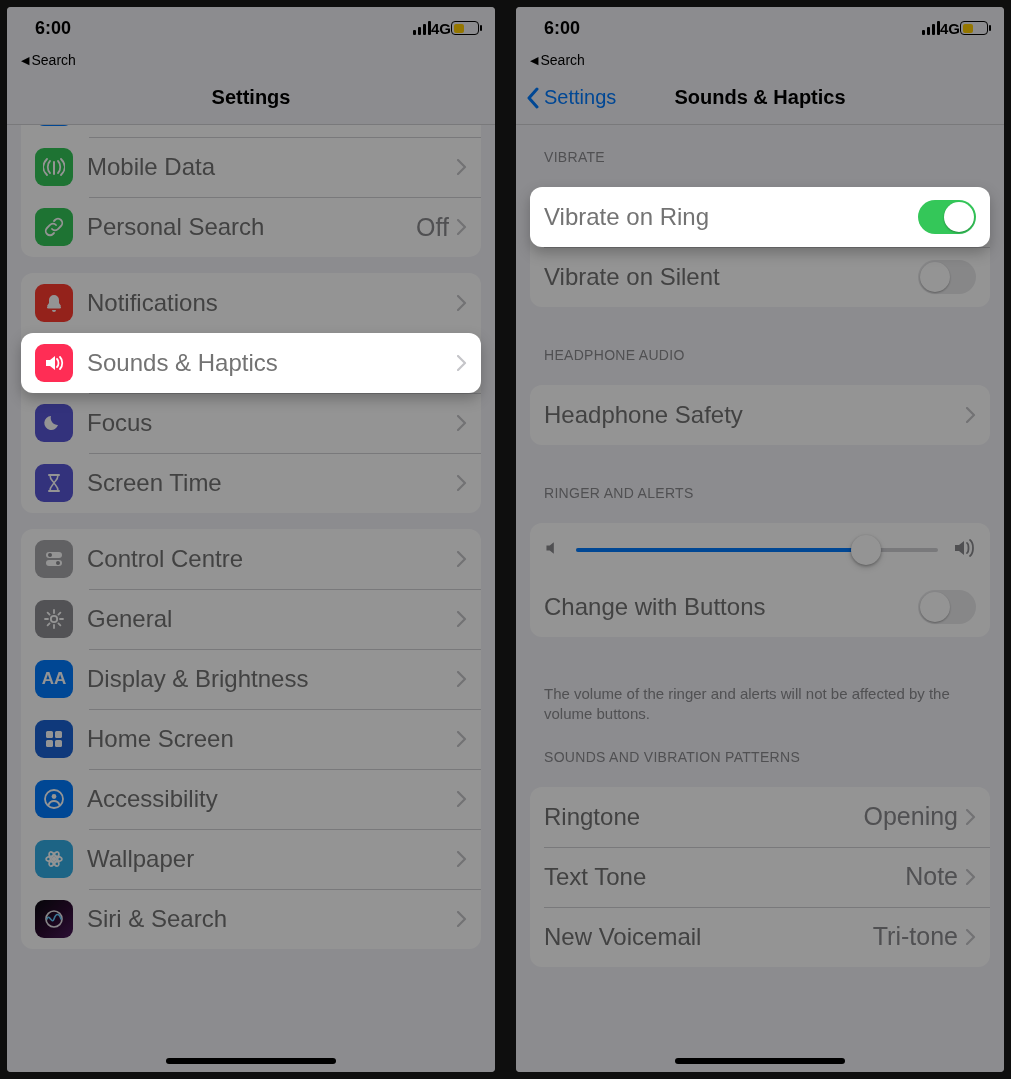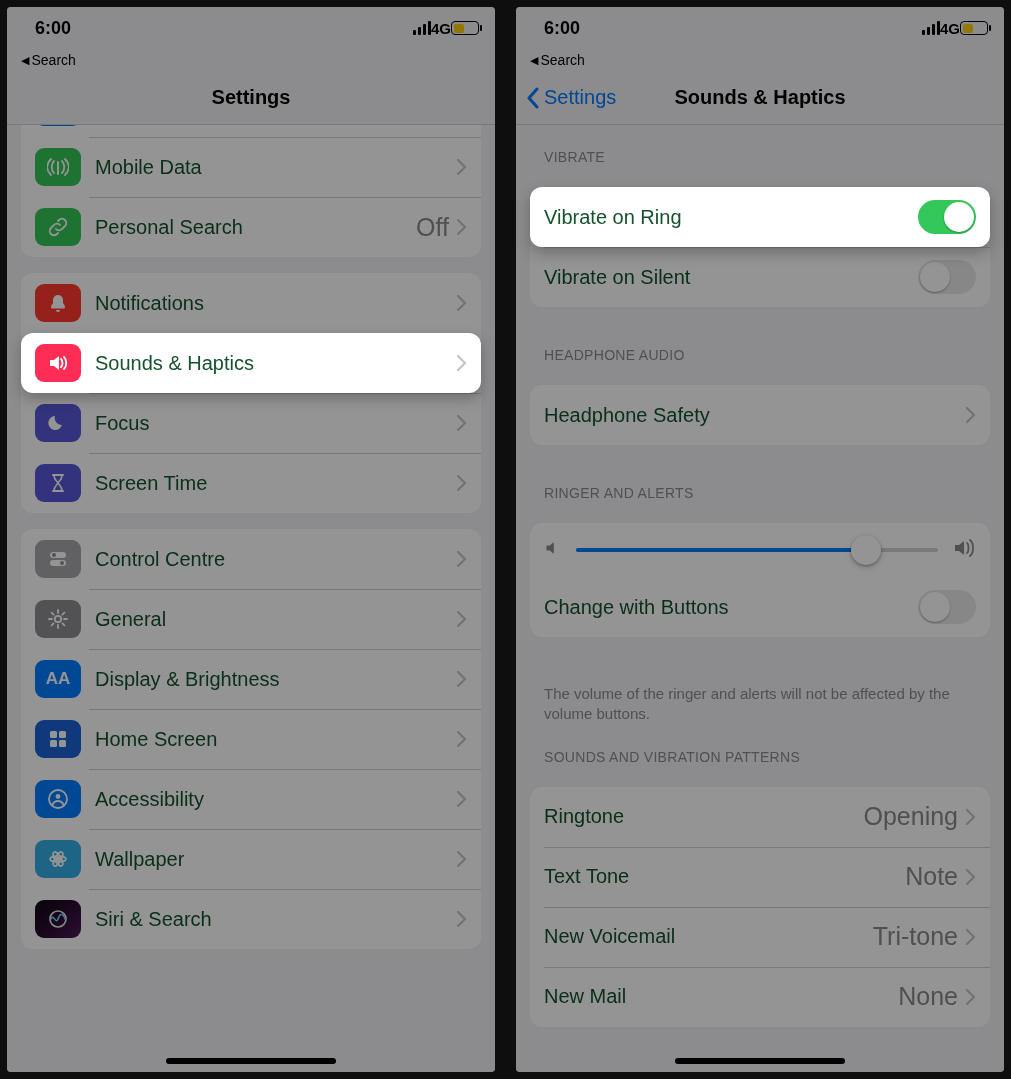--- a/index.html
+++ b/index.html
@@ -94,26 +94,26 @@
   }
   .row + .row::before{
     content:""; position:absolute; top:0; right:0; height:0.7px;
     background:var(--hair);
   }
   .row.with-icon + .row.with-icon::before,
   .row.with-icon + .row::before { left:68px; }
   .row.plain + .row.plain::before { left:14px; }
 
   .row .icon {
-    width:46px; height:38px; border-radius:9px;
+    width:38px; height:38px; border-radius:9px;
     margin-right:14px;
     display:flex; align-items:center; justify-content:center;
     flex-shrink:0;
   }
-  .row .label { font-size:20px; color:#14532d; flex:1; }
+  .row .label { font-size:24px; color:#737373; flex:1; }
   .row .value { font-size:25px; color:var(--muted); margin-right:8px; }
   .row .chev  { color:var(--chev); }
   .chev svg { width:10px; height:16px; display:block; }
 
   
   .iosswitch { width:58px; height:34px; border-radius:34px; background:#e9e9eb; position:relative; transition:none;}
   .iosswitch.on { background:var(--green);}
   .iosswitch .knob{ position:absolute; top:2px; width:30px; height:30px; border-radius:50%; background:#fff; box-shadow:0 1px 2px rgba(0,0,0,.3); left:2px;}
   .iosswitch.on .knob{ left:auto; right:2px; }
 
@@ -552,29 +552,20 @@
   </div>
   <div class="row plain">
     <span class="label">New Voicemail</span>
     <span class="value">Tri-tone</span>
     <span class="chev">
               <svg viewBox="0 0 10 16">
                 <use href="#chev"></use>
               </svg>
             </span>
   </div>
-  <div class="row plain">
-    <span class="label">New Mail</span>
-    <span class="value">None</span>
-    <span class="chev">
-              <svg viewBox="0 0 10 16">
-                <use href="#chev"></use>
-              </svg>
-            </span>
-  </div>
         </div>
     </div>
 
     <div class="dim"></div>
     <div class="home-ind"></div>
   </div>
 
 </div>
 
 </body></html>

